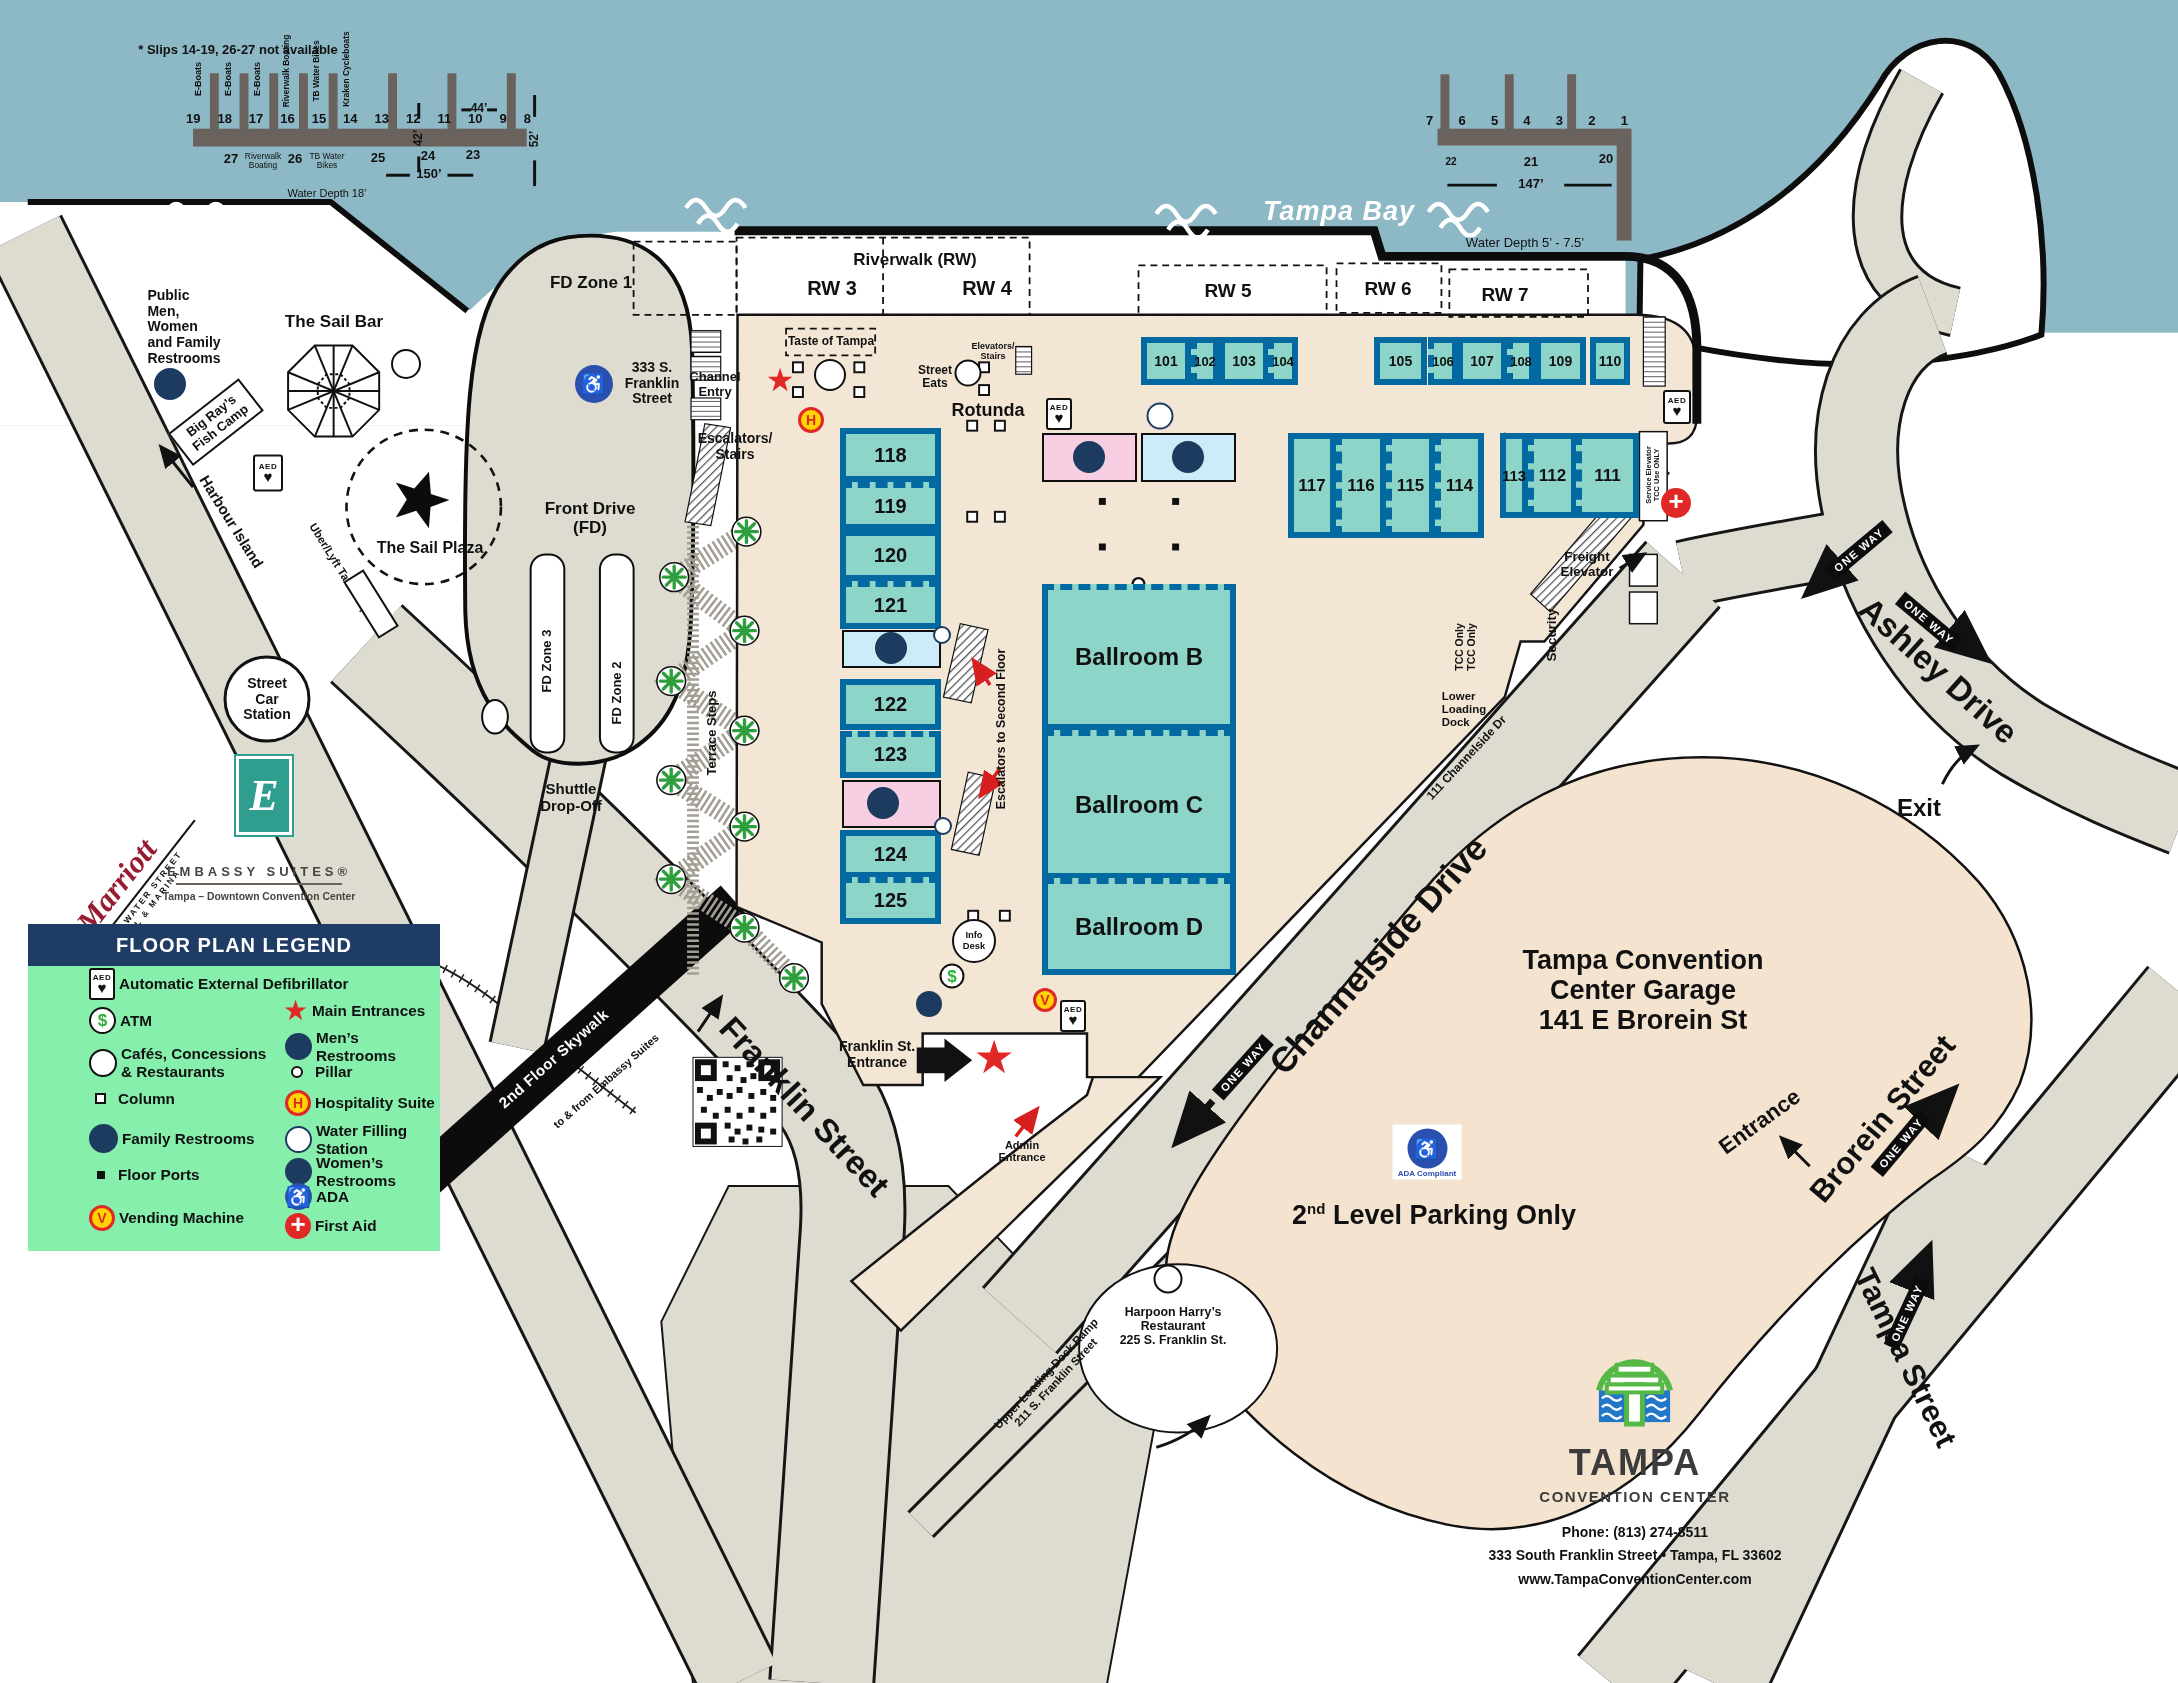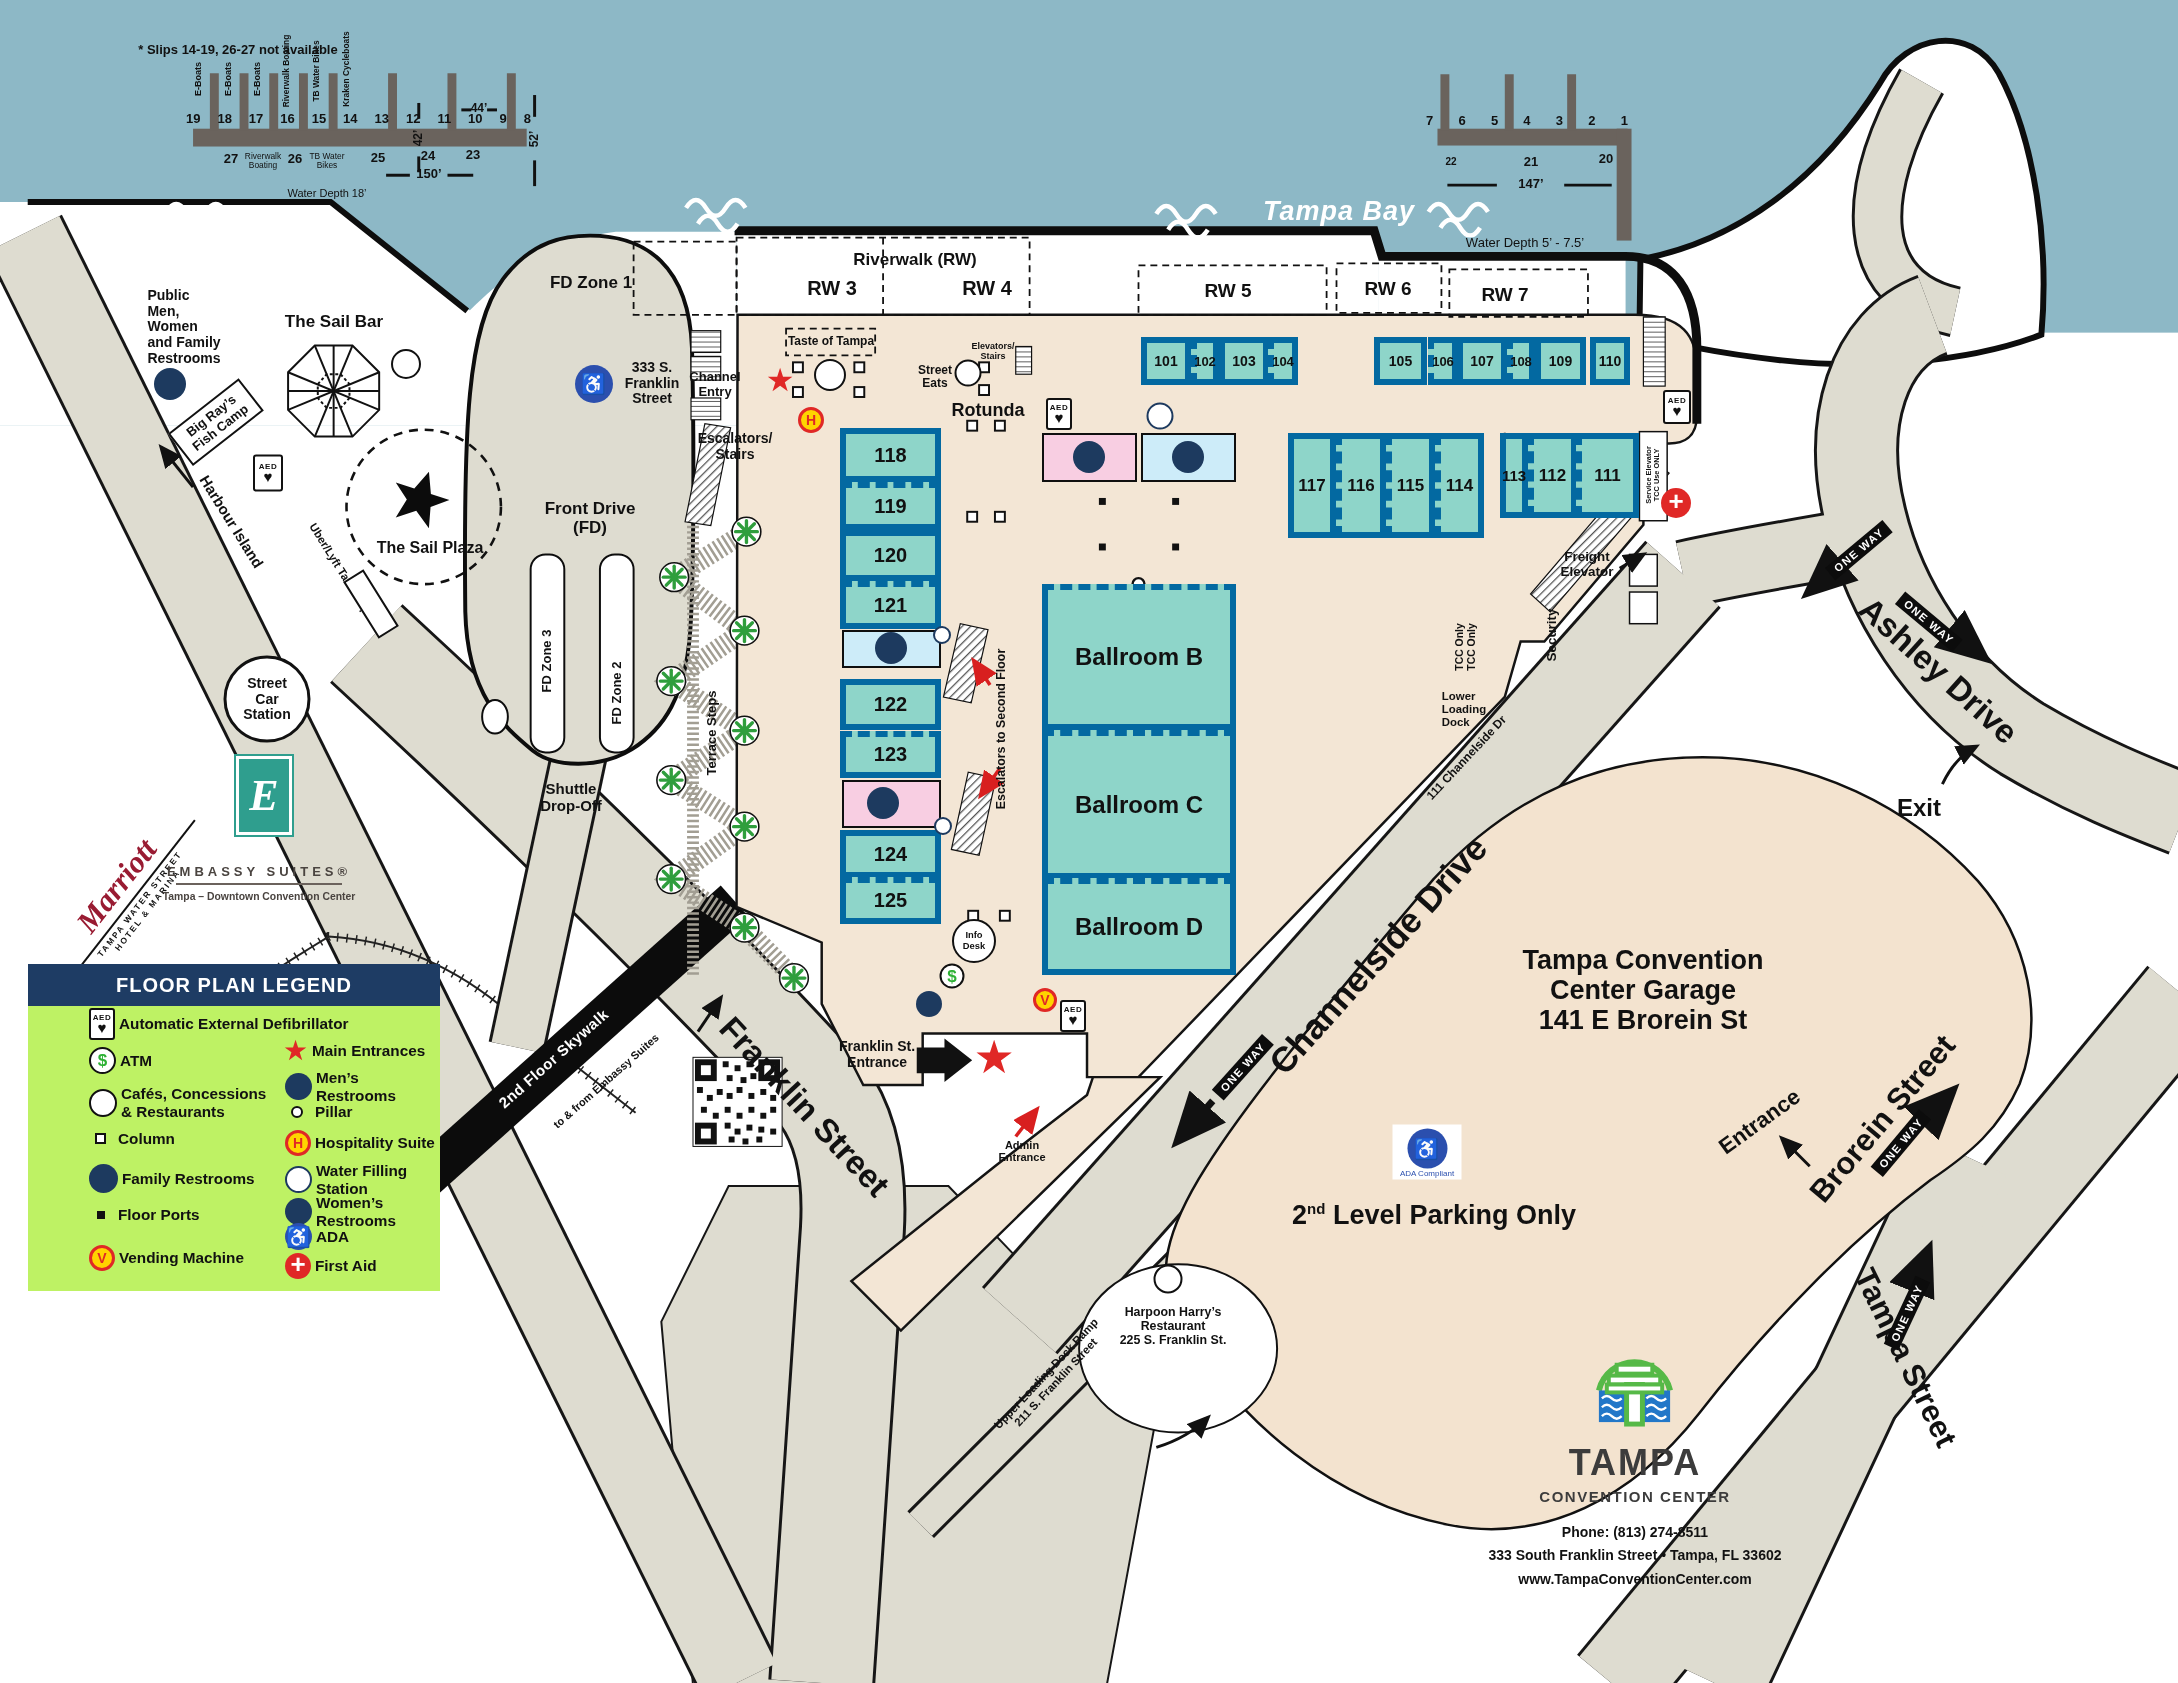--- a/index.html
+++ b/index.html
@@ -597,21 +597,21 @@
 <div class="ow" style="left:1859px;top:550px;transform:translate(-50%,-50%) rotate(-40deg)">ONE WAY</div>
 <div class="ow" style="left:1929px;top:622px;transform:translate(-50%,-50%) rotate(40deg)">ONE WAY</div>
 <div class="ow" style="left:1901px;top:1143px;transform:translate(-50%,-50%) rotate(-50deg)">ONE WAY</div>
 <div class="ow" style="left:1907px;top:1313px;transform:translate(-50%,-50%) rotate(-65deg)">ONE WAY</div>
 
 <div class="lbl" style="left:1643px;top:990px;font-size:27px">Tampa Convention
 Center Garage
 141 E Brorein St</div>
 <div style="position:absolute;left:1427px;top:1152px;transform:translate(-50%,-50%);width:65px;background:#fff;text-align:center;padding:4px 2px 2px">
   <span class="mic i-ada" style="position:static;transform:none;width:40px;height:40px;border-radius:50%;margin:0 auto;display:flex"></span>
-  <div style="font-size:8px;font-weight:400;color:#2b4fae">ADA Compliant</div>
+  <div style="font-size:8px;font-weight:700;color:#2b4fae">ADA Compliant</div>
 </div>
 <div class="lbl" style="left:1434px;top:1215px;font-size:27px;white-space:nowrap">
   <span>2</span><sup style="font-size:15px">nd</sup><span> Level Parking Only</span>
 </div>
 
 <div class="lbl" style="left:1173px;top:1327px;font-size:12.4px">Harpoon Harry’s
 Restaurant
 225 S. Franklin St.</div>
 <div class="lbl" style="left:1051px;top:1378px;font-size:11.4px;transform:translate(-50%,-50%) rotate(-47deg)">Upper Loading Dock Ramp
 211 S. Franklin Street</div>
@@ -686,21 +686,21 @@
         <use href="#wfs"></use>
       </svg>
     </div>
 <div class="mic i-water" style="left:943px;top:826px;width:18px;height:18px">
       <svg viewBox="0 0 24 24">
         <use href="#wfs"></use>
       </svg>
     </div>
 <div class="mic i-ada" style="left:594px;top:384px;width:38px;height:38px;border-radius:50%"></div>
 
-<div style="position:absolute;left:28px;top:964px;width:412px;height:327px;background:#bef264">
+<div style="position:absolute;left:28px;top:924px;width:412px;height:327px;background:#86efac">
   <div style="height:42px;background:#1e3c64;color:#fff;display:flex;align-items:center;justify-content:center">
     <span style="font-size:20px;font-weight:800;letter-spacing:1px">FLOOR PLAN LEGEND</span>
   </div>
   <div class="legrow" style="left:61px;top:44px">
     <span class="mic i-aed" style="position:static;transform:none;width:26px;height:32px"></span>
     <span class="leglabel">Automatic External Defibrillator</span>
       </div>
   <div class="legrow" style="left:61px;top:83px">
     <span class="mic i-atm" style="position:static;transform:none;width:27px;height:27px;border-radius:50%"></span>
     <span class="leglabel">ATM</span>

